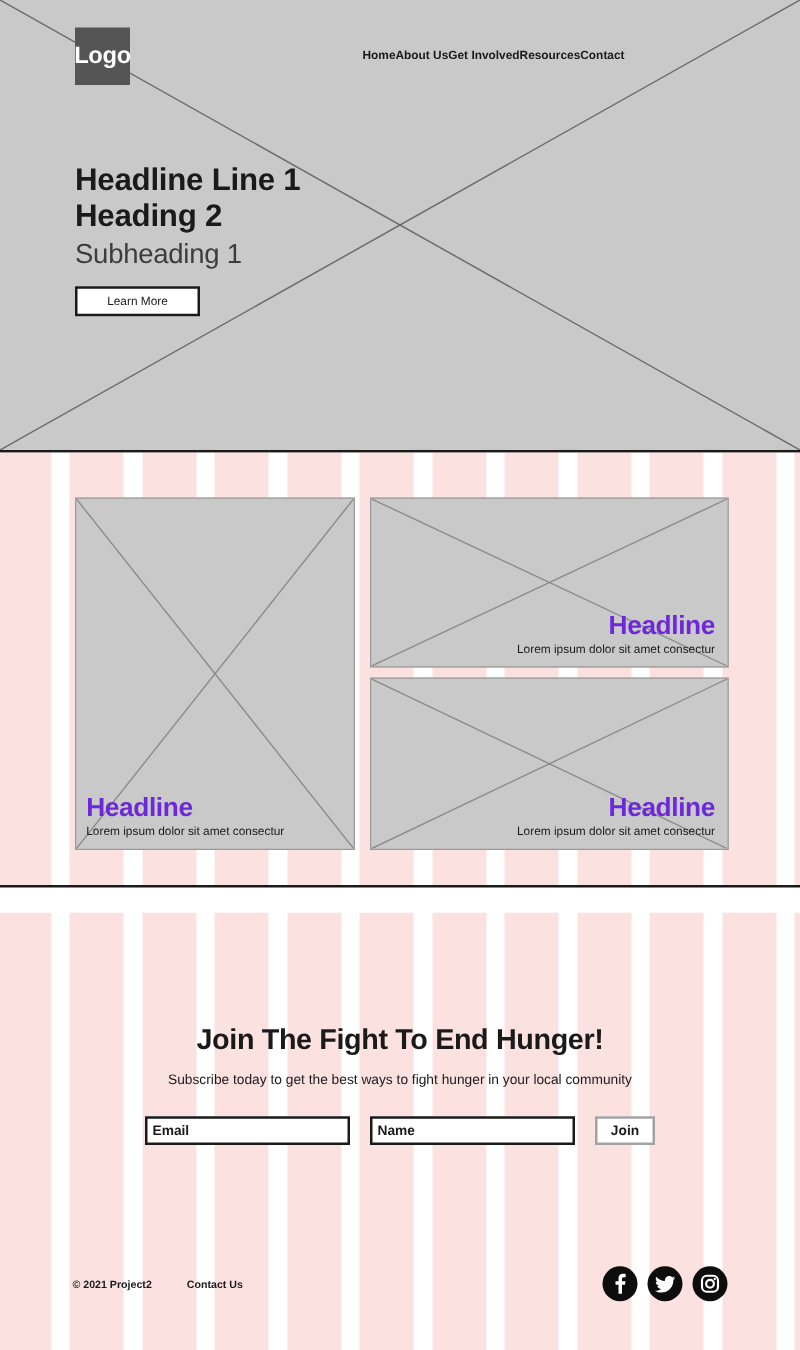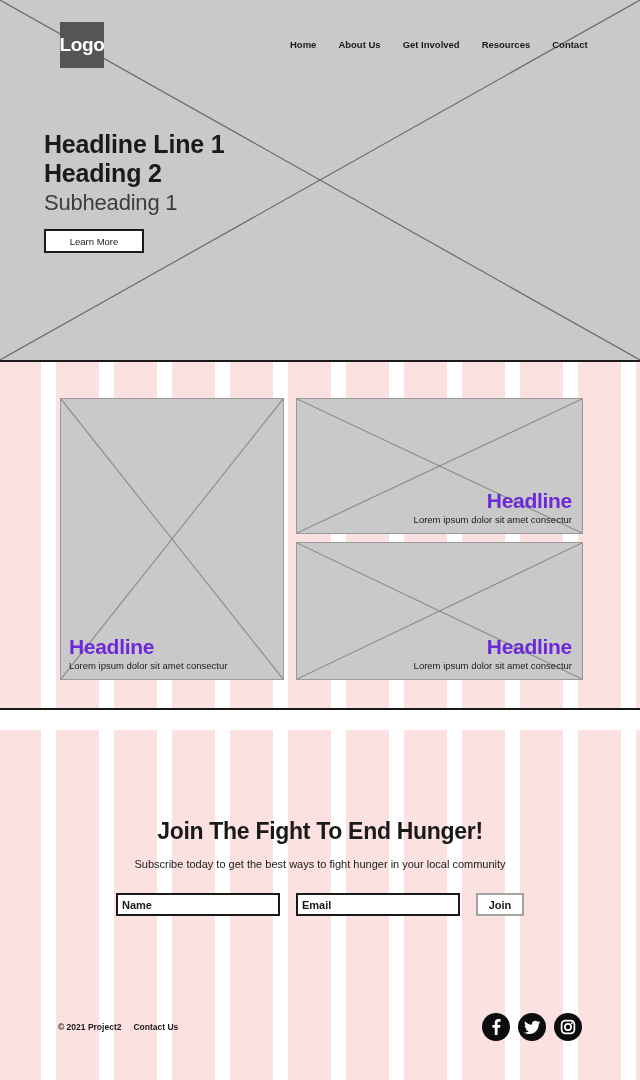--- a/index.html
+++ b/index.html
@@ -43,28 +43,28 @@
     background:#555555;
     display:flex; align-items:center; justify-content:center;
   }
   .logo-box span {
     color:#ffffff; font-size:19px; font-weight:bold;
     letter-spacing:-0.3px;
   }
 
   .nav {
     position:absolute; left:290px; top:39px;
-    display:flex; align-items:center; gap:22px;
+    display:flex; align-items:center; 
   }
   .nav a {
     color:#1a1a1a; font-size:9.5px; font-weight:bold;
     text-decoration:none; white-space:nowrap;
   }
 
-  .hero-text { position:absolute; left:44px; top:130px; }
+  .hero-text { position:absolute; left:60px; top:130px; }
   .hl1, .hl2 {
     font-size:25px; font-weight:bold; color:#1a1a1a;
     line-height:29px; letter-spacing:-0.2px;
   }
   .sh1, .sh2 {
     font-size:22px; font-weight:normal; color:#3c3c3c;
     line-height:29px; letter-spacing:-0.2px;
   }
   .learn-btn {
     margin-top:12px;
@@ -159,21 +159,21 @@
     width:640px; height:106px;
     overflow:hidden;
   }
   #footer .content {
     position:relative; z-index:2;
     height:100%;
     display:flex; align-items:center;
     padding:0 58px 0 58px;
   }
   .footer-left {
-    display:flex; align-items:center; gap:12px;
+    display:flex; align-items:center; gap:28px;
   }
   .footer-left span, .footer-left a {
     font-size:8.5px; font-weight:bold; color:#1a1a1a;
     text-decoration:none; white-space:nowrap;
   }
   .footer-social {
     margin-left:auto;
     display:flex; align-items:center; gap:8px;
   }
   .social-icon {
@@ -253,22 +253,22 @@
       </div>
     </article>
   </section>
 
   <section id="newsletter">
     <div class="stripes" style="top:0; height:264px;"></div>
     <div class="content">
       <div class="nl-title">Join The Fight To End Hunger!</div>
       <div class="nl-sub">Subscribe today to get the best ways to fight hunger in your local community</div>
       <form class="nl-form">
+        <input id="nl-email" class="nl-input" type="text" placeholder="Email" style="">
         <input id="nl-name" class="nl-input" type="text" placeholder="Name" style="">
-        <input id="nl-email" class="nl-input" type="text" placeholder="Email" style="">
         <button type="submit" class="nl-join">Join</button>
       </form>
     </div>
   </section>
 
   <footer id="footer">
     <div class="stripes" style="top:0; height:106px;"></div>
     <div class="content">
       <div class="footer-left">
         <span>© 2021 Project2</span>

